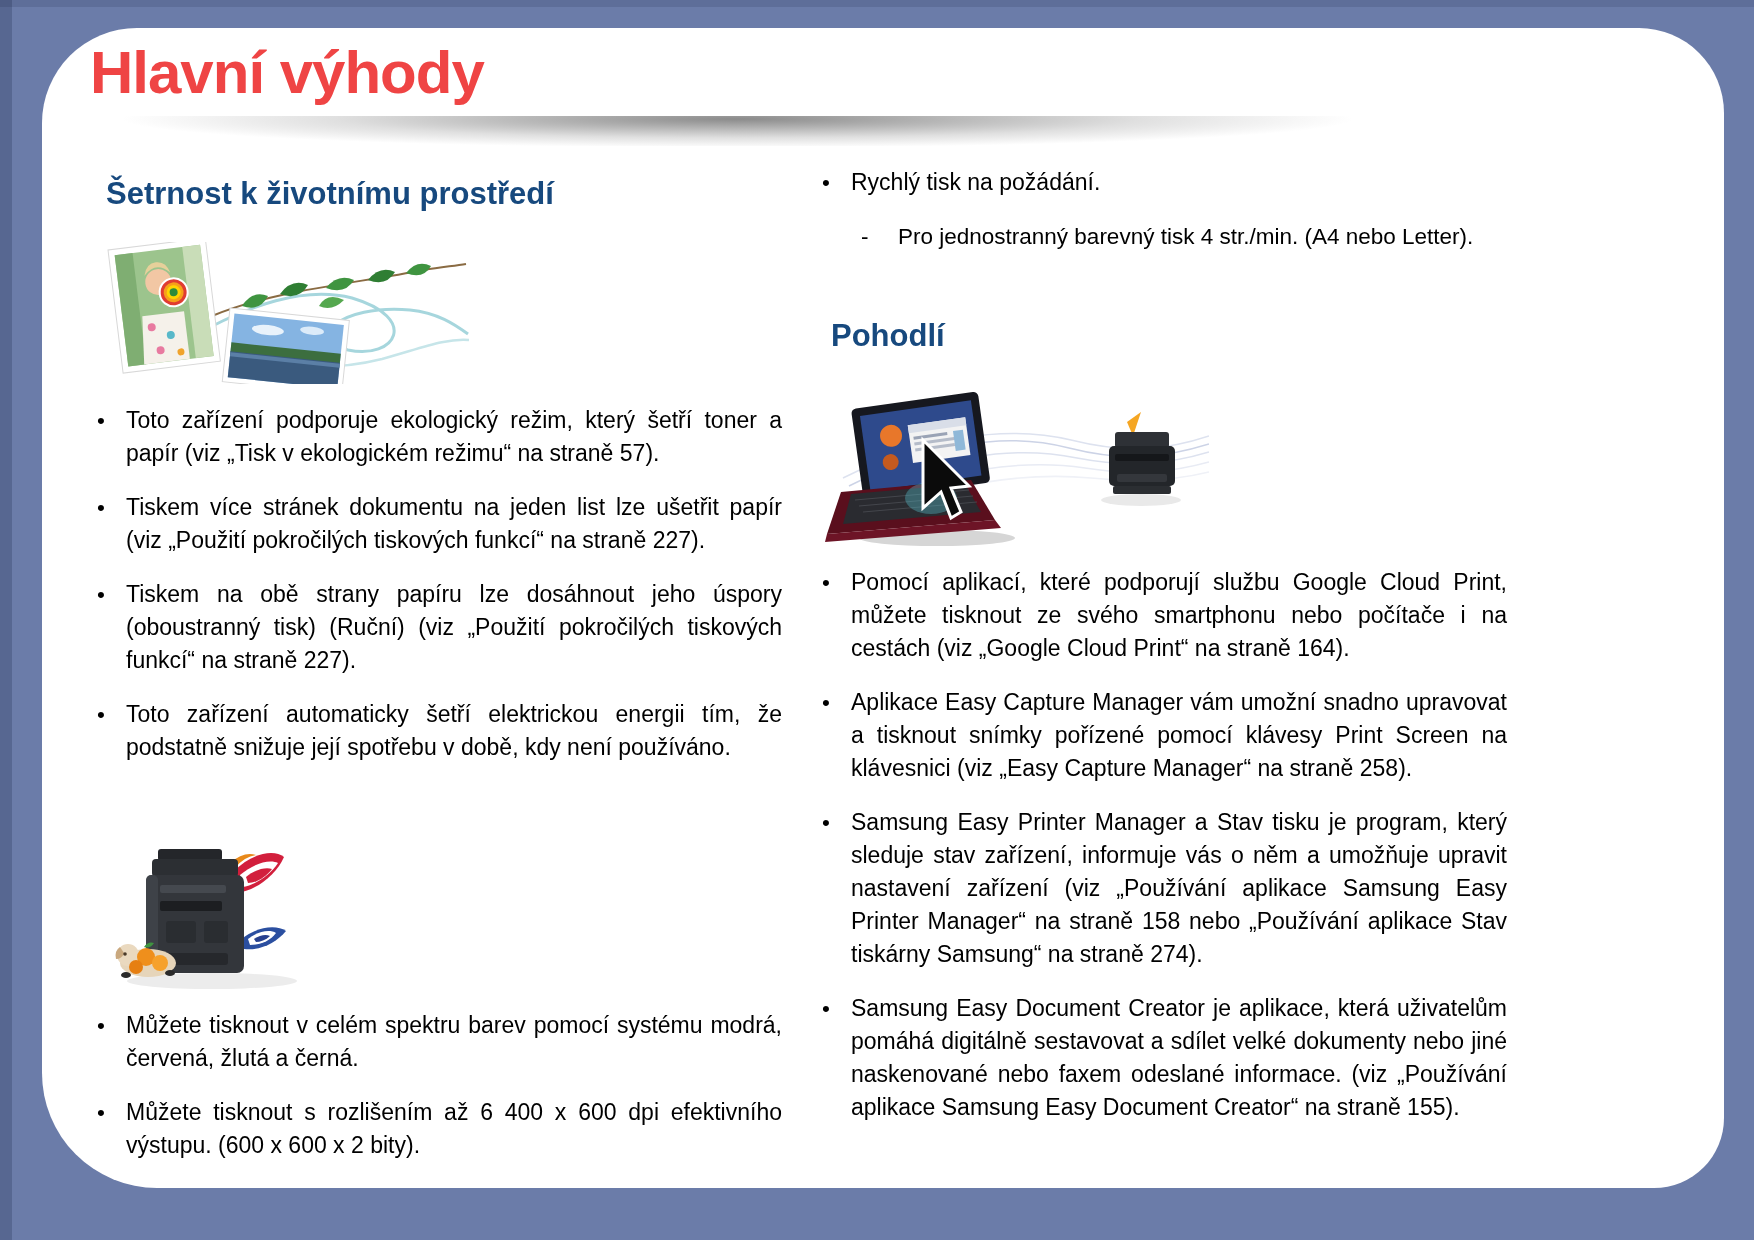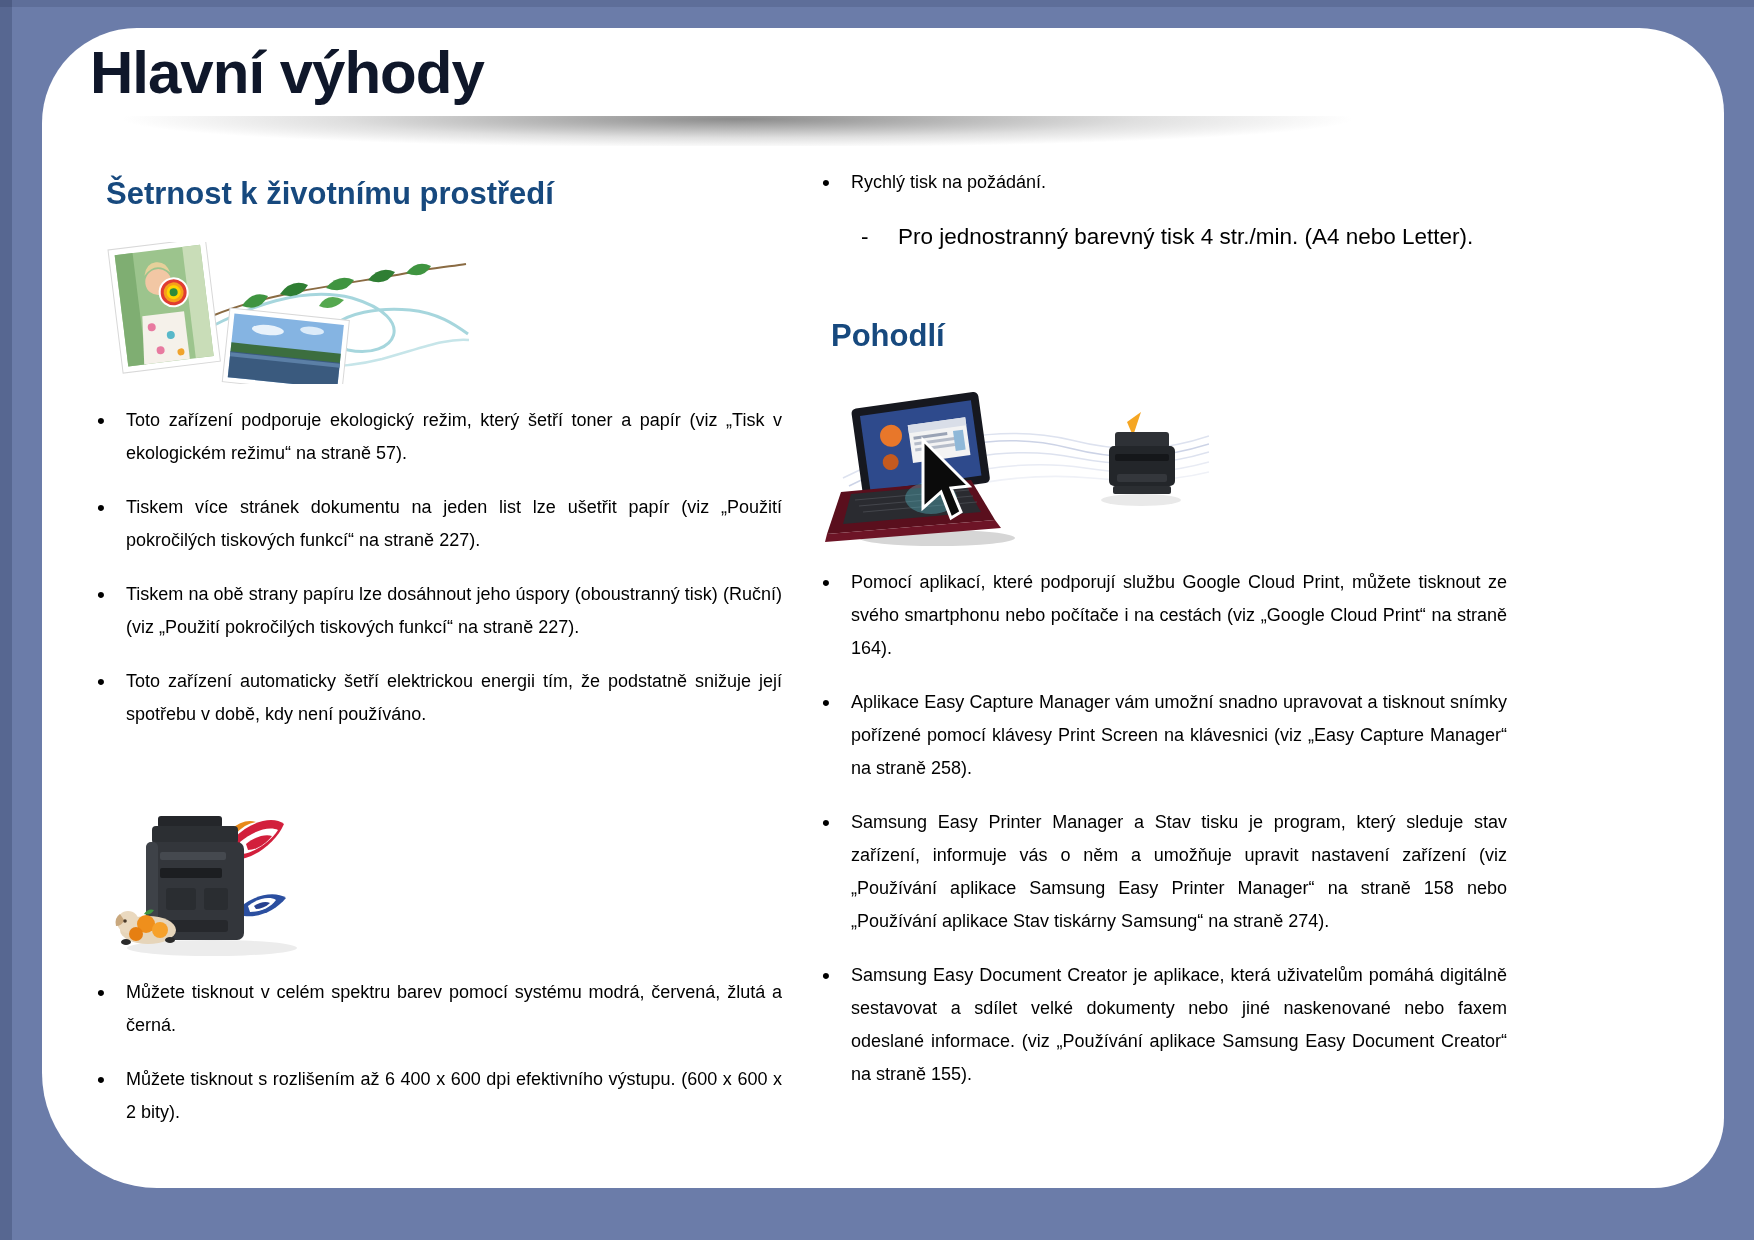--- a/index.html
+++ b/index.html
@@ -10,38 +10,38 @@
     color:#000;
   }
   .edge-left{position:absolute;left:0;top:0;bottom:0;width:12px;background:rgba(20,30,60,.22);}
   .edge-top{position:absolute;left:0;top:0;right:0;height:7px;background:rgba(20,30,60,.14);}
   .card{
     position:absolute;left:42px;top:28px;width:1682px;height:1160px;
     background:#ffffff;border-radius:95px 85px 70px 115px;
   }
   .page-title{
     position:absolute;left:48px;top:10px;
-    font-size:60px;font-weight:700;letter-spacing:-1px;color:#0f172a;
+    font-size:60px;font-weight:700;letter-spacing:-1px;color:#ef4444;
   }
   .title-shadow{
     position:absolute;left:0px;top:88px;width:1480px;height:30px;
     background:radial-gradient(ellipse 52% 120% at 47% 10%,
       rgba(110,110,110,.80), rgba(185,185,185,.45) 52%, rgba(255,255,255,0) 80%);
   }
   .col{position:absolute;top:132px;width:692px;}
   .col-left{left:48px;}
   .col-right{left:773px;}
   h2.section{
     margin:16px;font-size:31px;font-weight:700;color:#17497e;letter-spacing:0;
   }
   .figure{margin:0;}
   ul.bullets{list-style:none;margin:0;padding:0;}
   ul.bullets > li{
     position:relative;padding-left:36px;margin-bottom:21px;
-    font-size:18px;line-height:33px;text-align:justify;
+    font-size:23px;line-height:33px;text-align:justify;
   }
   ul.bullets > li::before{
     content:"\2022";position:absolute;left:7px;top:0;
     font-size:22.5px;line-height:33px;
   }
   ul.dashes{list-style:none;margin:0;padding:0;}
   ul.dashes > li{
     position:relative;padding-left:47px;margin-bottom:21px;margin-left:36px;
     font-size:22.5px;line-height:33px;text-align:justify;
   }

